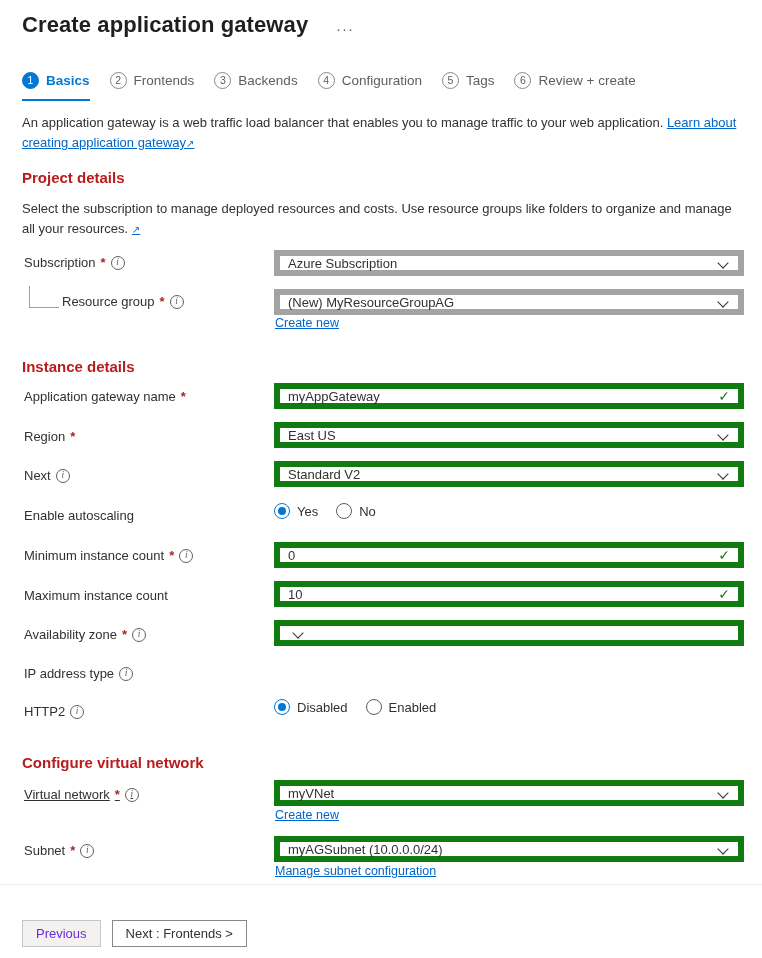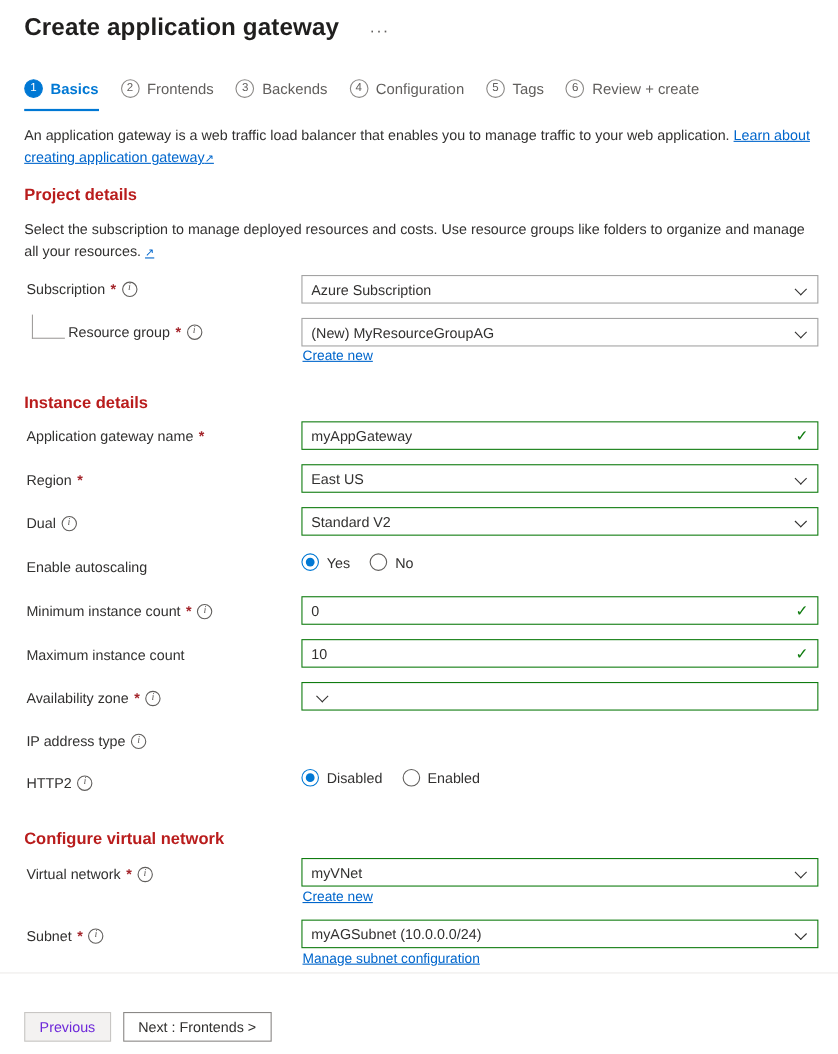--- a/index.html
+++ b/index.html
@@ -79,21 +79,21 @@
   
   .tree {
     position: absolute; left: 29px; top: 286px;
     width: 30px; height: 22px;
     border-left: 1px solid #a19f9d;
     border-bottom: 1px solid #a19f9d;
   }
 
   .field {
     position: absolute; left: 274px; width: 470px; height: 26px;
-    border: 1px solid #a3a3a3; background: #fff;
+    border: 6px solid #a3a3a3; background: #fff;
     font-size: 13px; color: #323130;
     display: flex; align-items: center; padding: 0 8px;
   }
   .field.valid { border-color: #107c10; }
   .field .val { flex: 1; overflow: hidden; white-space: nowrap; }
   .chev {
     width: 11px; height: 11px; flex: none;
     position: relative; margin-left: 6px;
   }
   .chev::before {
@@ -225,21 +225,21 @@
   <div class="row-label" style="top:429px;">
     <span>Region</span>
     <span class="req">*</span>
   </div>
   <div class="field valid" style="top:422px;">
     <span class="val">East US</span>
     <span class="chev"></span>
   </div>
 
   <div class="row-label" style="top:468px;">
-    <span>Dual</span>
+    <span>Next</span>
     <span class="info-icon">i</span>
   </div>
   <div class="field valid" style="top:461px;">
     <span class="val">Standard V2</span>
     <span class="chev"></span>
   </div>
 
   <div class="row-label" style="top:508px;">
     <span>Enable autoscaling</span>
   </div>
@@ -296,21 +296,21 @@
       <span>Disabled</span>
     </span>
     <span class="radio-opt" style="margin-left:8px;">
       <span class="radio"></span>
       <span>Enabled</span>
     </span>
   </div>
 
   <div class="section-head" style="top:754px;">Configure virtual network</div>
 
-  <div class="row-label" style="top:787px;">
+  <div class="row-label" style="top:787px;text-decoration:underline;">
     <span>Virtual network</span>
     <span class="req">*</span>
     <span class="info-icon">i</span>
   </div>
   <div class="field valid" style="top:780px;">
     <span class="val">myVNet</span>
     <span class="chev"></span>
   </div>
   <div class="sublink" style="top:808px;">Create new</div>
 

